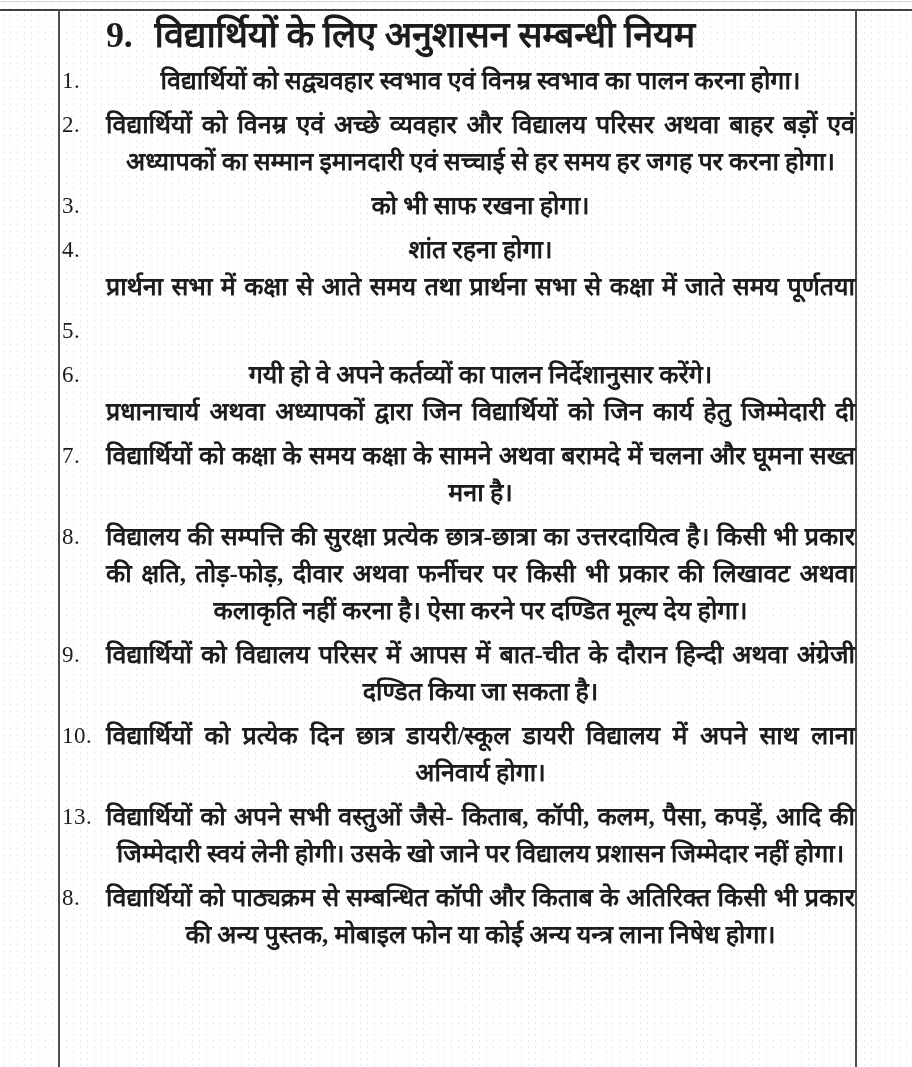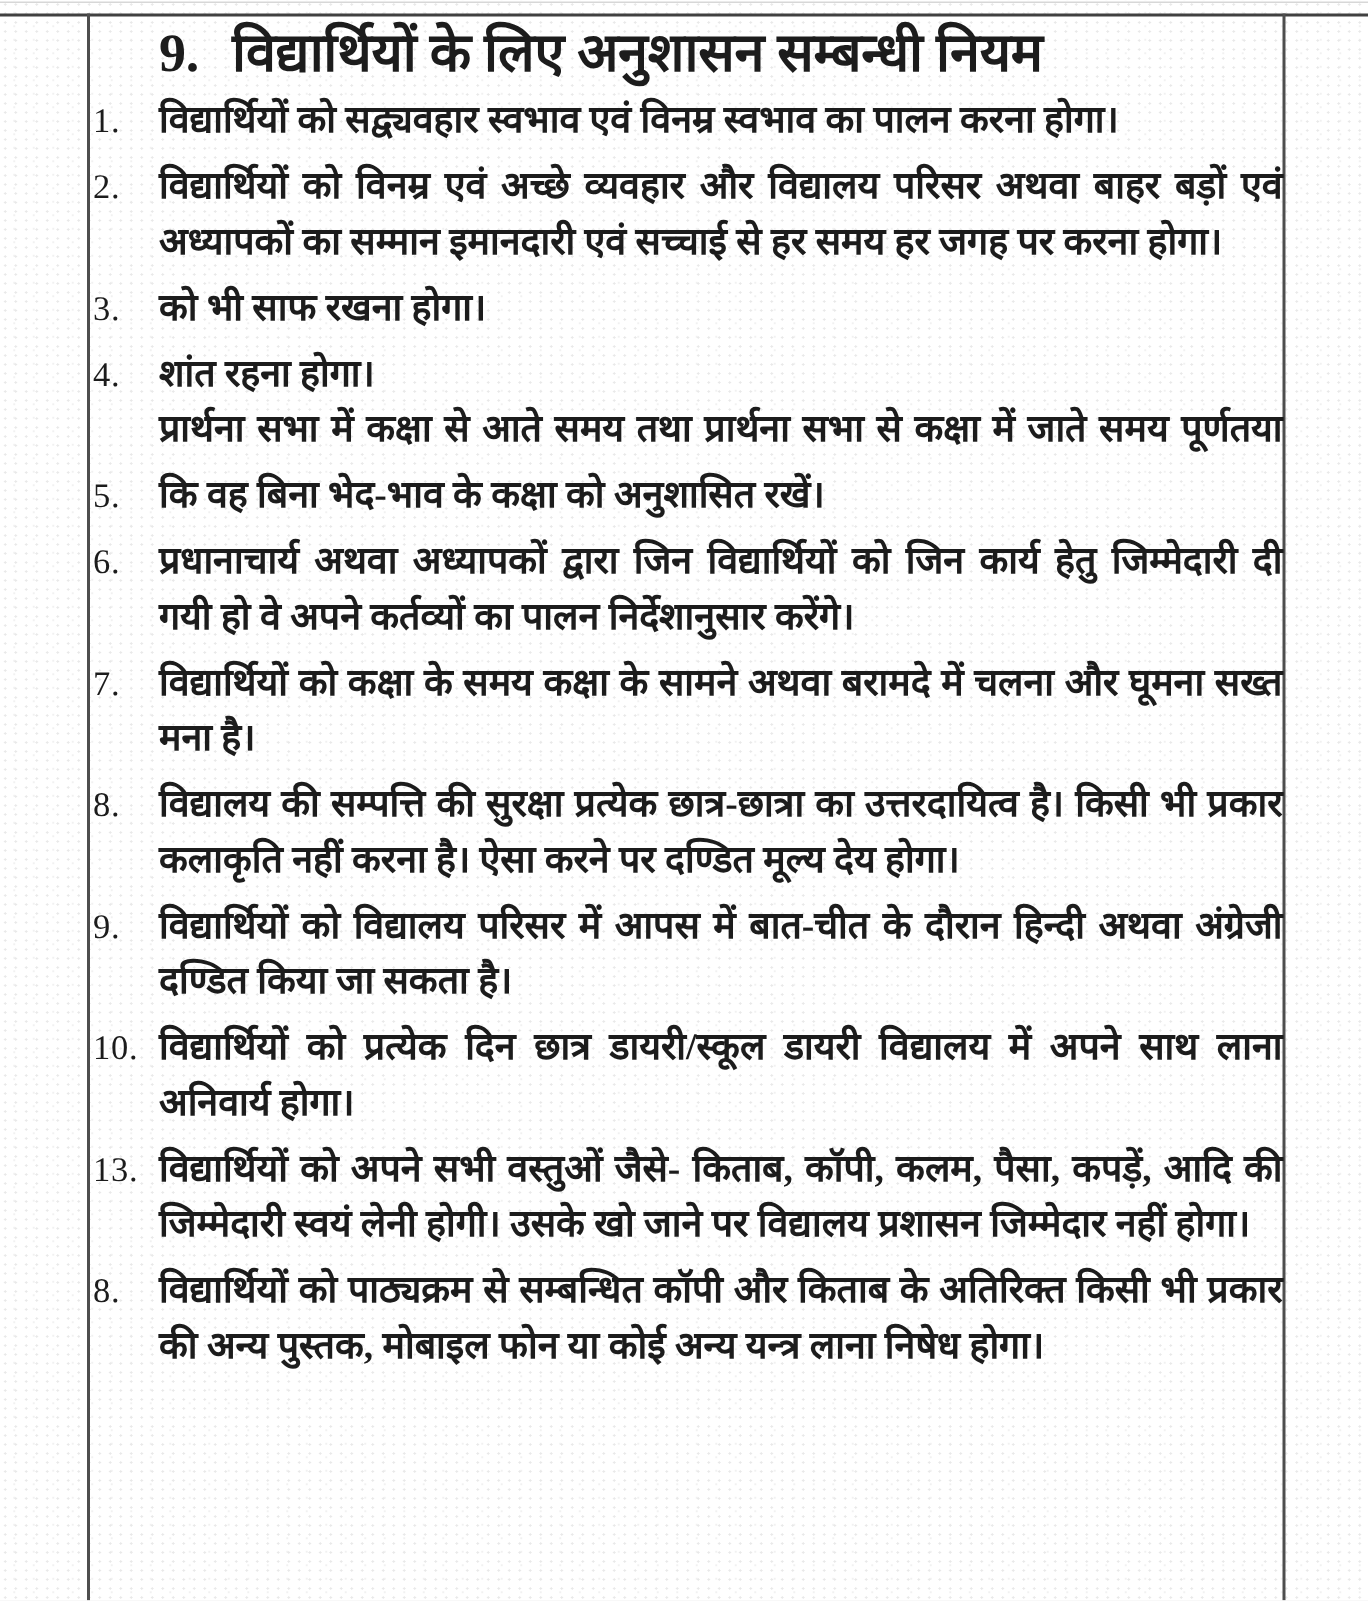--- a/index.html
+++ b/index.html
@@ -32,21 +32,21 @@
     margin:0 0 2px 0;
     display:flex;align-items:baseline;
     font-size:36px;line-height:50px;font-weight:bold;
     white-space:nowrap;letter-spacing:-0.2px;
   }
   .title-num{padding-left:44px;padding-right:22px;}
   .rules{list-style:none;margin:0;padding:0;font-size:25px;line-height:37px;font-weight:600;}
   .rule{display:flex;margin-bottom:7px;}
   .rule-num{flex:0 0 44px;font-weight:400;font-size:23px;letter-spacing:0.5px;}
   .rule-lines{flex:1;min-width:0;}
-  .rule-line{text-align:left;}
+  .rule-line{text-align:center;}
   .rule-line.full{text-align:justify;text-align-last:justify;font-family:Liberation Serif, serif;}
 </style>
 </head>
 <body>
 
 <div class="page">
   <div class="edge-line"></div>
   <div class="border-top"></div>
   <div class="border-left"></div>
   <div class="border-right"></div>
@@ -79,41 +79,41 @@
         <li class="rule">
           <span class="rule-num">4.</span>
           <div class="rule-lines">
             <div class="rule-line">शांत रहना होगा।</div>
             <div class="rule-line full">प्रार्थना सभा में कक्षा से आते समय तथा प्रार्थना सभा से कक्षा में जाते समय पूर्णतया</div>
           </div>
         </li>
         <li class="rule">
           <span class="rule-num">5.</span>
           <div class="rule-lines">
-            <div class="rule-line">कि वह बिना भेद-भाव के कक्षा को अनुशासित रखें।</div>
           </div>
         </li>
         <li class="rule">
           <span class="rule-num">6.</span>
           <div class="rule-lines">
+            <div class="rule-line">गयी हो वे अपने कर्तव्यों का पालन निर्देशानुसार करेंगे।</div>
             <div class="rule-line full">प्रधानाचार्य अथवा अध्यापकों द्वारा जिन विद्यार्थियों को जिन कार्य हेतु जिम्मेदारी दी</div>
-            <div class="rule-line">गयी हो वे अपने कर्तव्यों का पालन निर्देशानुसार करेंगे।</div>
           </div>
         </li>
         <li class="rule">
           <span class="rule-num">7.</span>
           <div class="rule-lines">
             <div class="rule-line full">विद्यार्थियों को कक्षा के समय कक्षा के सामने अथवा बरामदे में चलना और घूमना सख्त</div>
             <div class="rule-line">मना है।</div>
           </div>
         </li>
         <li class="rule">
           <span class="rule-num">8.</span>
           <div class="rule-lines">
             <div class="rule-line full">विद्यालय की सम्पत्ति की सुरक्षा प्रत्येक छात्र-छात्रा का उत्तरदायित्व है। किसी भी प्रकार</div>
+            <div class="rule-line full">की क्षति, तोड़-फोड़, दीवार अथवा फर्नीचर पर किसी भी प्रकार की लिखावट अथवा</div>
             <div class="rule-line">कलाकृति नहीं करना है। ऐसा करने पर दण्डित मूल्य देय होगा।</div>
           </div>
         </li>
         <li class="rule">
           <span class="rule-num">9.</span>
           <div class="rule-lines">
             <div class="rule-line full">विद्यार्थियों को विद्यालय परिसर में आपस में बात-चीत के दौरान हिन्दी अथवा अंग्रेजी</div>
             <div class="rule-line">दण्डित किया जा सकता है।</div>
           </div>
         </li>

